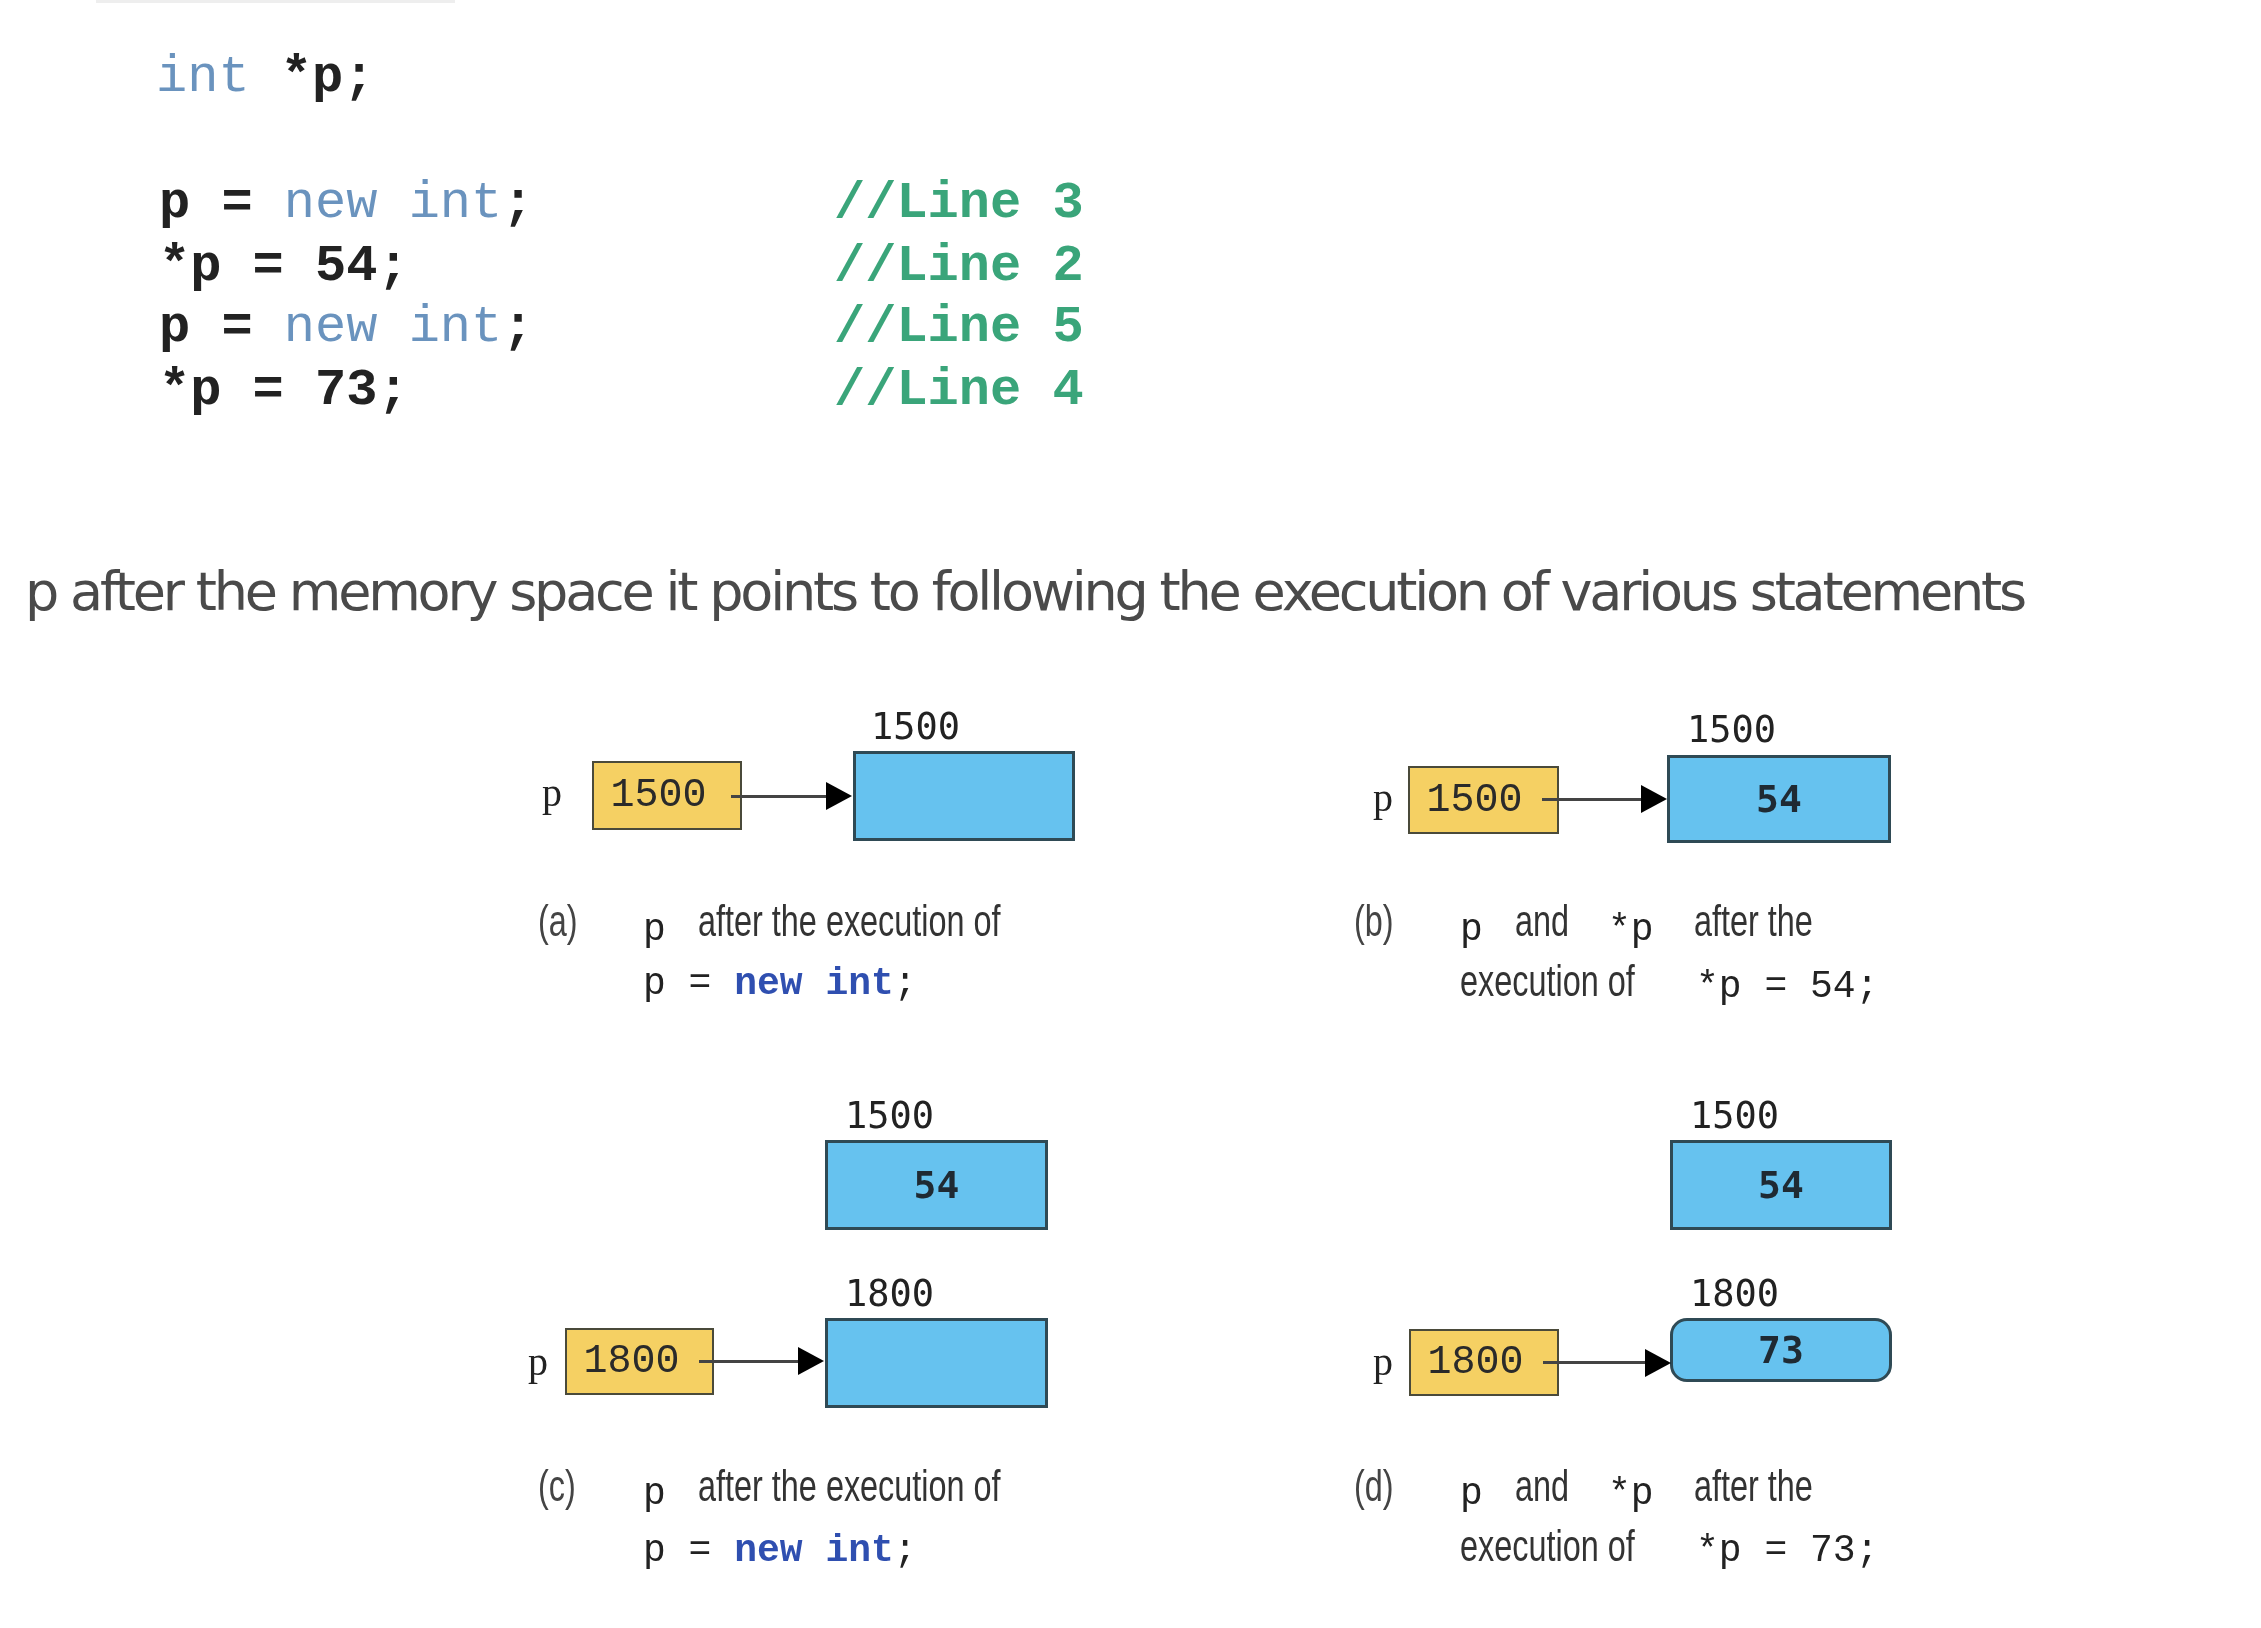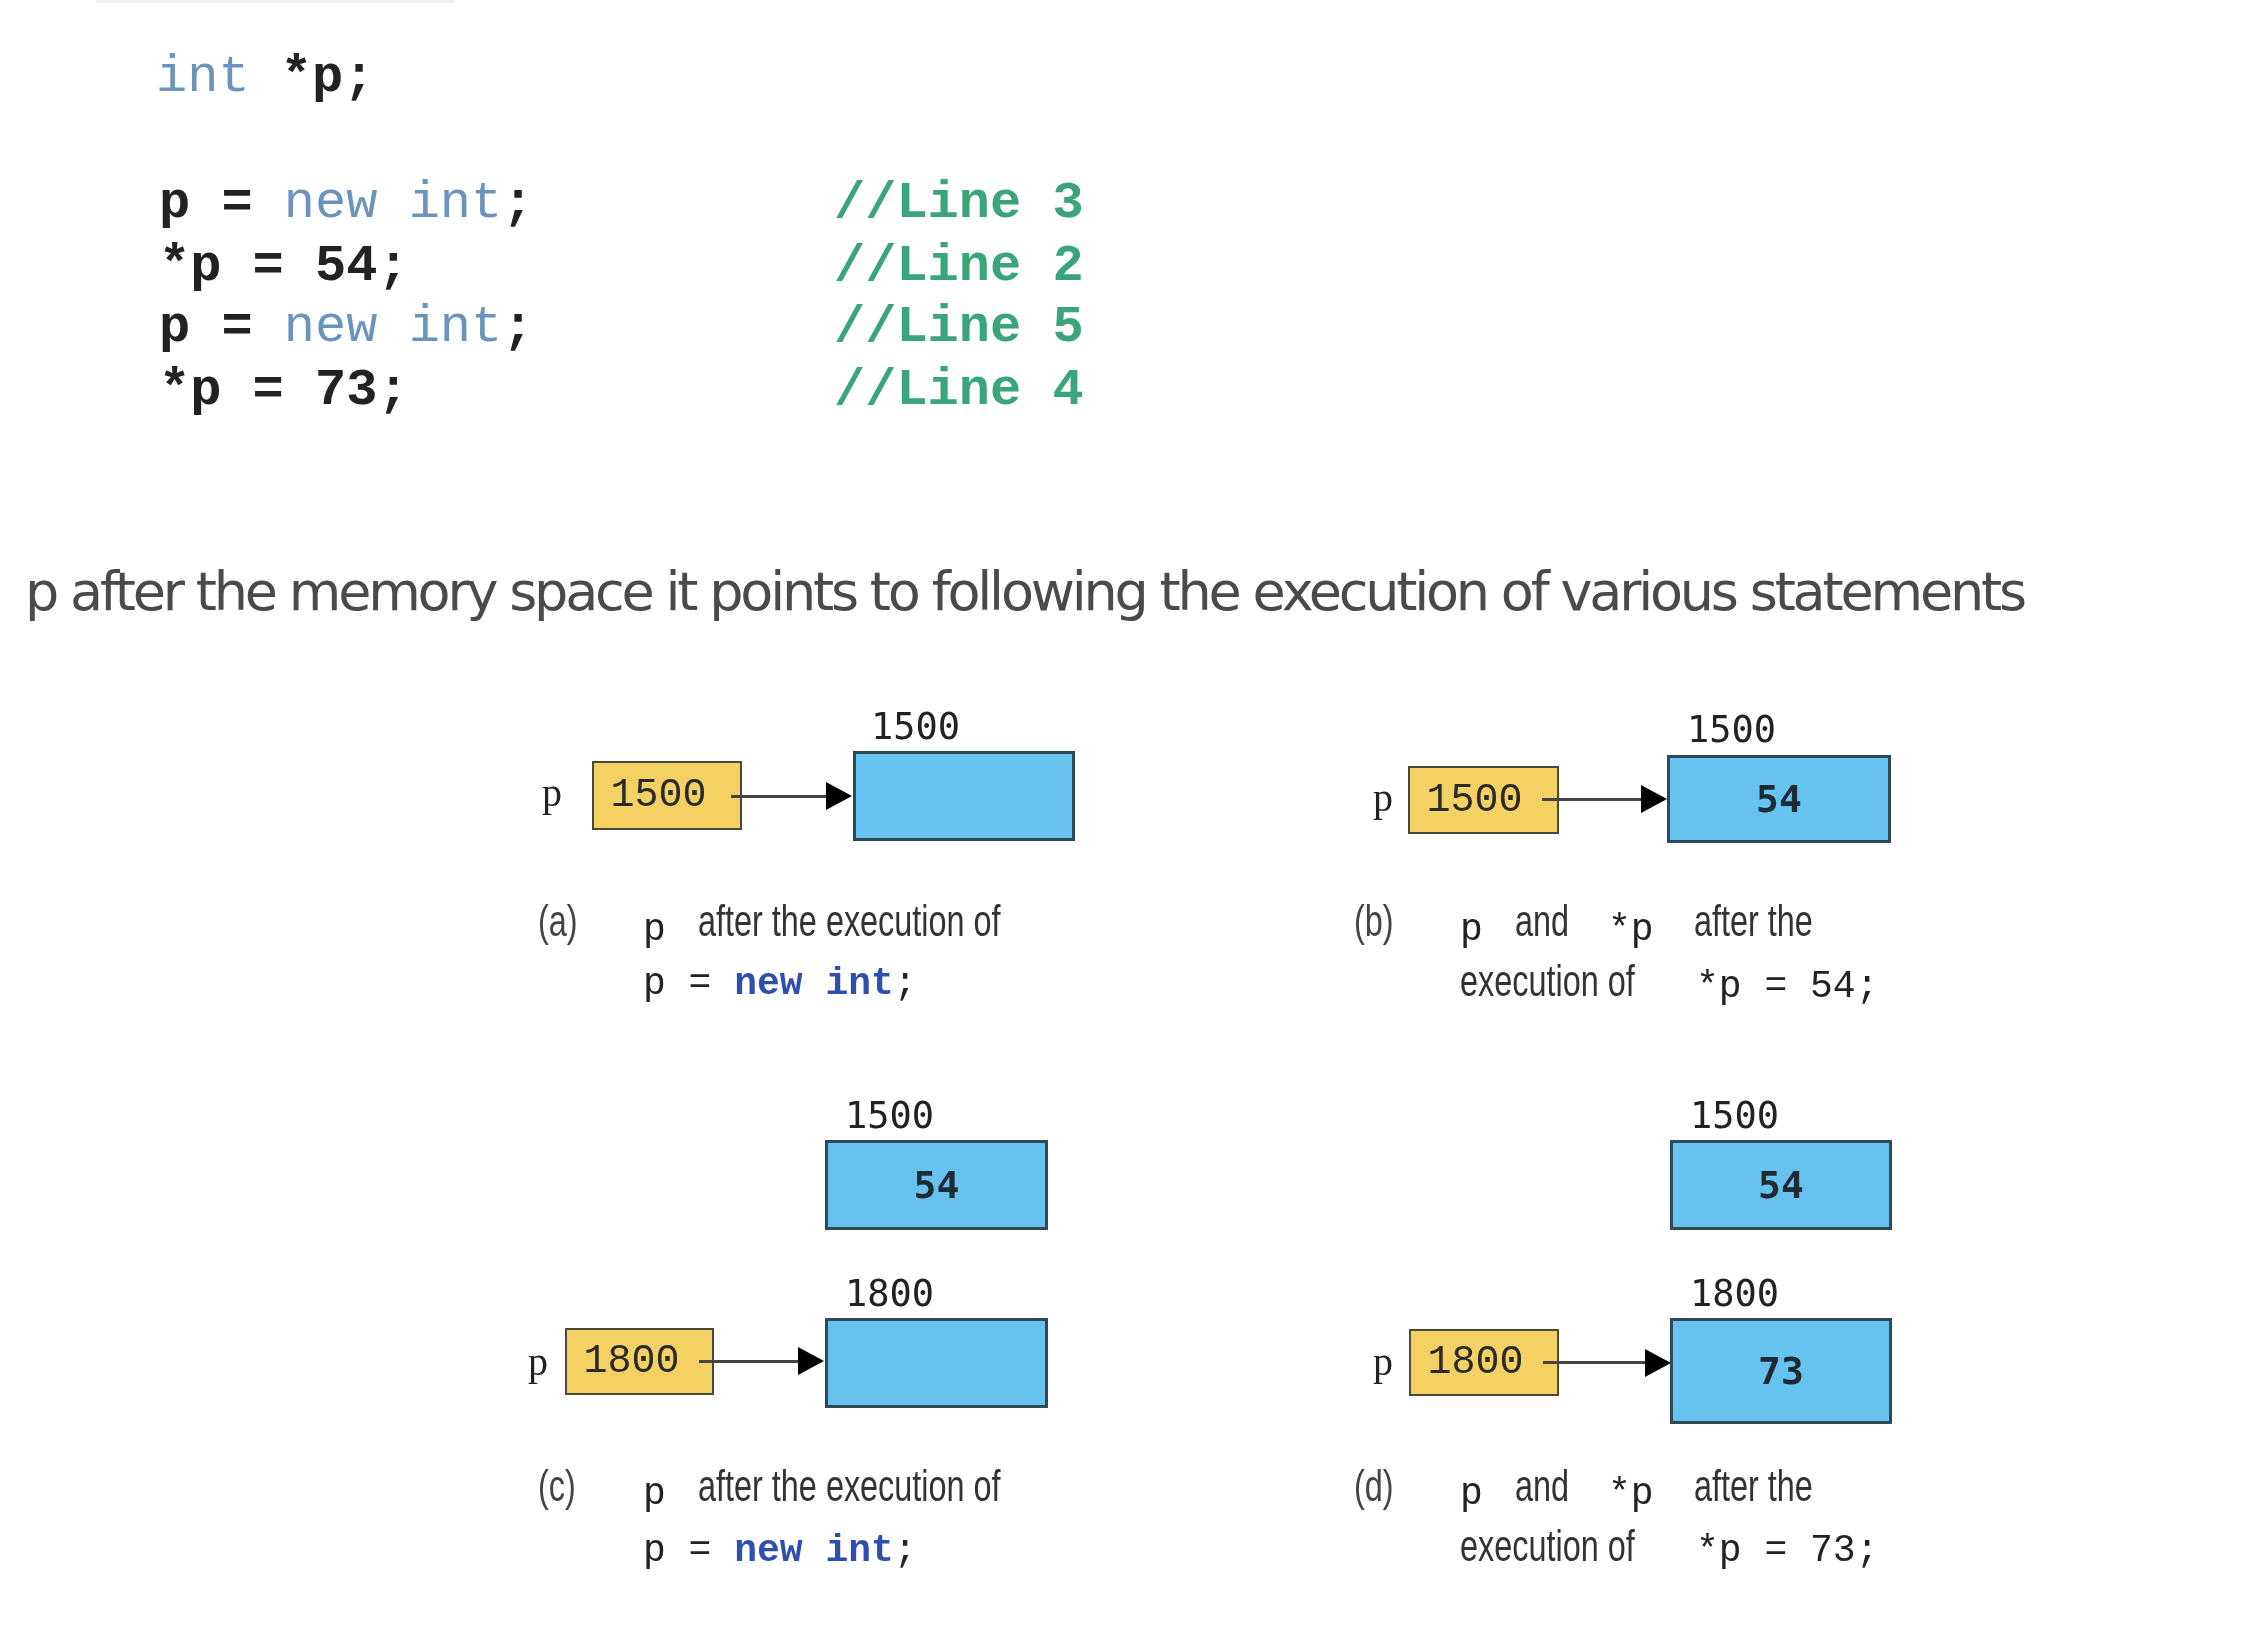--- a/index.html
+++ b/index.html
@@ -89,21 +89,21 @@
   <div class="abs tag" style="left:538px; top:1460px;">(c)</div>
   <div class="abs mono" style="left:643px; top:1472px;">p</div>
   <div class="abs sub" style="left:698px; top:1460px;">after the execution of</div>
   <div class="abs mono" style="left:643px; top:1529px;"><span>p = </span><span class="kw2">new int</span><span>;</span></div>
 </div>
 
 <div>
   <div class="abs addr" style="left:1690px; top:1094px;">1500</div>
   <div class="abs bbox" style="left:1670px; top:1140px; width:222px; height:90px;">54</div>
   <div class="abs addr" style="left:1690px; top:1272px;">1800</div>
-  <div class="abs bbox" style="left:1670px; top:1318px; width:222px; height:106px;">73</div>
+  <div class="abs bbox" style="left:1670px; top:1318px; width:222px; height:64px;border-radius:17px;">73</div>
 
   <div class="abs ptr-label" style="left:1373px; top:1338px;">p</div>
   <div class="abs ybox" style="left:1409px; top:1329px; width:150px; height:67px;">1800</div>
   <div class="abs arrow" style="left:1543px; top:1361px; width:102px;"></div>
   <div class="abs arrowhead" style="left:1645px; top:1349px;"></div>
 
   <div class="abs tag" style="left:1354px; top:1460px;">(d)</div>
   <div class="abs mono" style="left:1460px; top:1472px;">p</div>
   <div class="abs sub" style="left:1515px; top:1460px;">and</div>
   <div class="abs mono" style="left:1608px; top:1472px;">*p</div>

